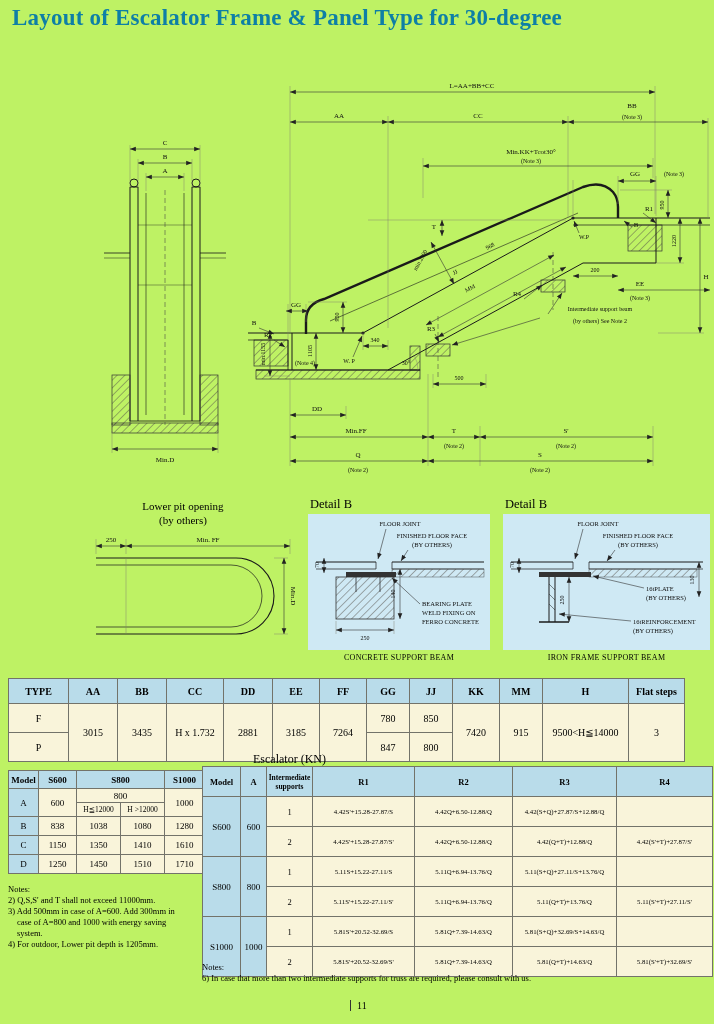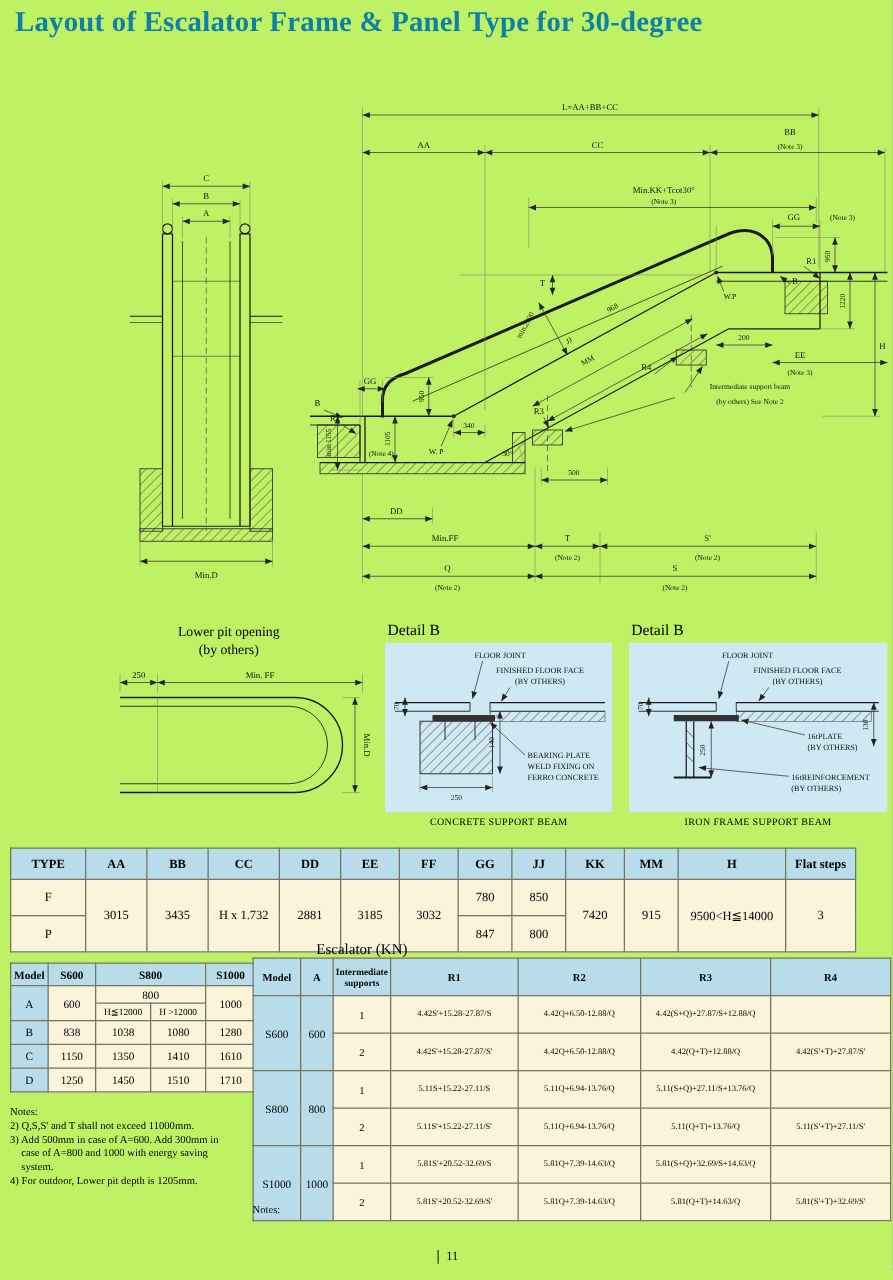--- a/index.html
+++ b/index.html
@@ -383,21 +383,21 @@
       <th>H</th>
       <th>Flat steps</th>
     </tr>
     <tr>
       <td>F</td>
       <td rowspan="2">3015</td>
       <td rowspan="2">3435</td>
       <td rowspan="2">H x 1.732</td>
       <td rowspan="2">2881</td>
       <td rowspan="2">3185</td>
-      <td rowspan="2">3032</td>
+      <td rowspan="2">7264</td>
       <td>780</td>
       <td>850</td>
       <td rowspan="2">7420</td>
       <td rowspan="2">915</td>
       <td rowspan="2">9500&lt;H≦14000</td>
       <td rowspan="2">3</td>
     </tr>
     <tr>
       <td>P</td>
       <td>847</td>
@@ -529,17 +529,18 @@
       <td class="frm">5.81S'+20.52-32.69/S'</td>
       <td class="frm">5.81Q+7.39-14.63/Q</td>
       <td class="frm">5.81(Q+T)+14.63/Q</td>
       <td class="frm">5.81(S'+T)+32.69/S'</td>
     </tr>
   </tbody>
     </table>
 
   <div class="abs notes" style="left:202px;top:962px;width:505px">
     <div>Notes:</div>
+    <div class="ni">6) In case that more than two intermediate supports for truss are required, please consult with us.</div>
   </div>
 
   <div class="abs pgnum" style="left:350px;top:1000px">11</div>
 
 </div>
 
 </body></html>

